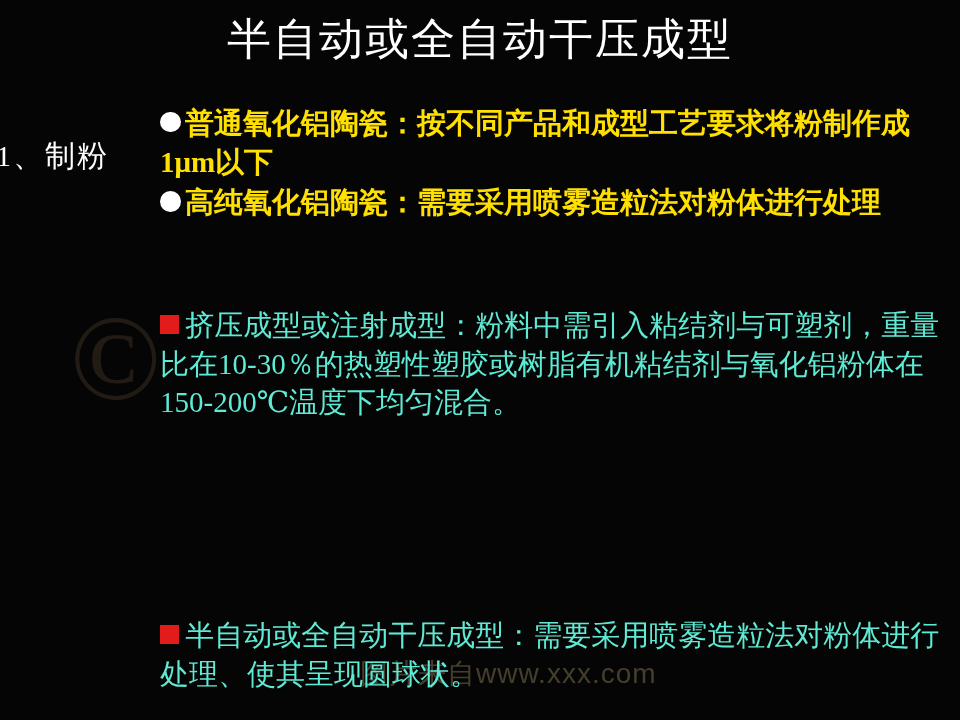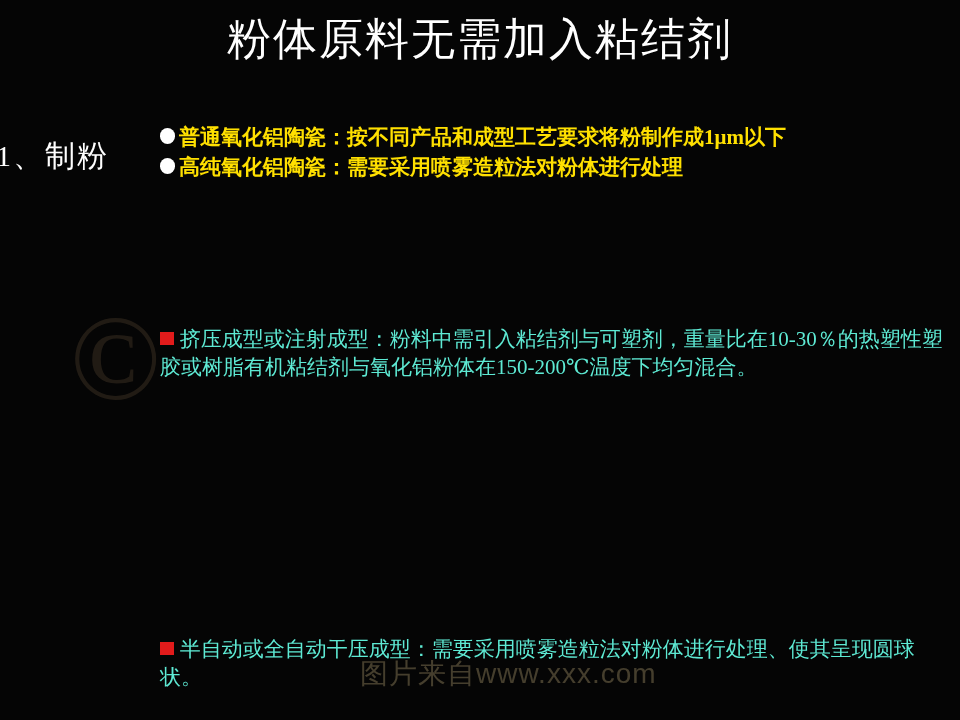--- a/index.html
+++ b/index.html
@@ -69,24 +69,23 @@
     font-size: 30px;
     letter-spacing: 2px;
     white-space: nowrap;
     font-family: "Liberation Serif", "DejaVu Serif", serif;
   }
   #label-1 { left: -4px; top: 136px; }
   #label-2 { left: 8px; top: 424px; }
 
   .block {
     position: absolute;
-    font-size: 21px;
+    font-size: 29px;
     line-height: 1.33;
     font-family: "Liberation Serif", "DejaVu Serif", serif;
-    margin-top: 20px;
   }
 
   .yellow-block {
     left: 160px;
     top: 104px;
     width: 790px;
     color: #ffe000;
     font-weight: bold;
   }
   .yellow-block p {
@@ -125,21 +124,21 @@
   }
 </style>
 </head>
 <body>
 
 <div class="slide">
 
   <div class="watermark">©</div>
   <div class="watermark-small">图片来自www.xxx.com</div>
 
-  <div class="slide-title">粉体原料无需加入粘结剂</div>
+  <div class="slide-title">半自动或全自动干压成型</div>
 
   <div class="section-label" id="label-1">1、制粉</div>
 
   <div class="block yellow-block">
     <p>
       <span class="bullet-circle"></span><span>普通氧化铝陶瓷：按不同产品和成型工艺要求将粉制作成1μm以下</span>
     </p>
     <p>
       <span class="bullet-circle"></span><span>高纯氧化铝陶瓷：需要采用喷雾造粒法对粉体进行处理</span>
     </p>

